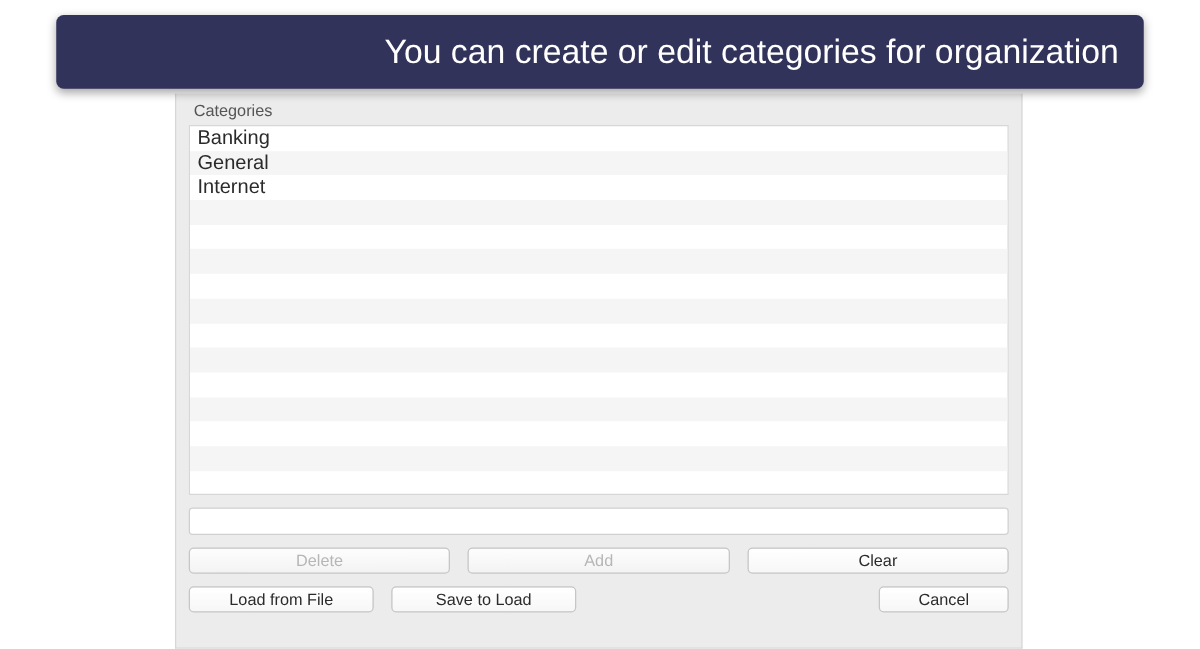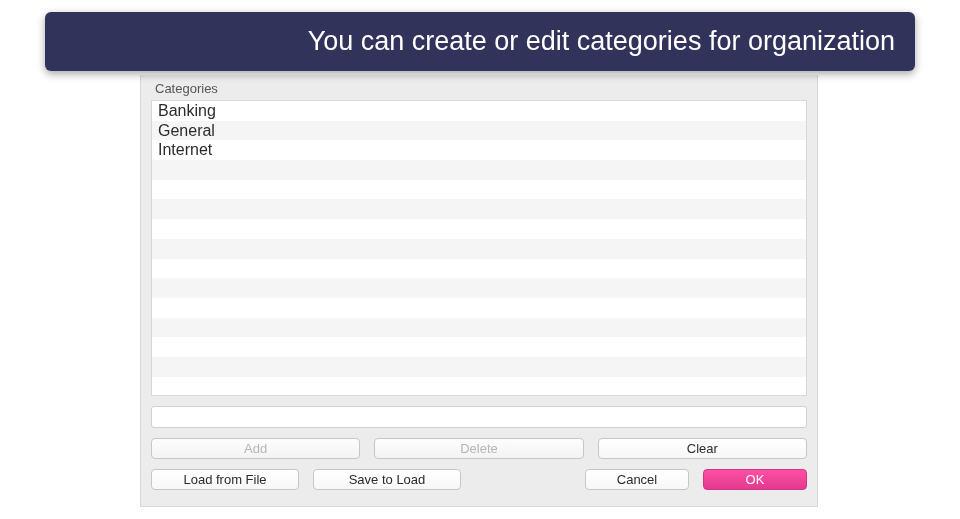--- a/index.html
+++ b/index.html
@@ -64,21 +64,21 @@
       background: #ffffff;
       border: 1px solid #d0d0d0;
       border-radius: 3px;
     }
     .btn-row {
       display: flex;
       gap: 14px;
       padding: 10px 10px 0 10px;
     }
     .btn-row.last {
-      padding-bottom: 16px;
+      padding-bottom: 28px;
       padding-top: 10px;
     }
     .btn {
       flex: 1;
       height: 21px;
       line-height: 19px;
       font-size: 13px;
       text-align: center;
       background: linear-gradient(#ffffff, #f7f7f7);
       border: 1px solid #c6c6c6;
@@ -121,25 +121,24 @@
     <div class="list-row"></div>
     <div class="list-row"></div>
     <div class="list-row"></div>
     <div class="list-row"></div>
     <div class="list-row"></div>
   </div>
 
   <div class="inputbox"></div>
 
   <div class="btn-row">
+    <div class="btn disabled">Delete</div>
     <div class="btn disabled">Add</div>
-    <div class="btn disabled">Delete</div>
     <div class="btn">Clear</div>
   </div>
 
   <div class="btn-row last">
     <div class="btn">Load from File</div>
     <div class="btn">Save to Load</div>
     <div class="spacer"></div>
     <div class="btn right">Cancel</div>
-    <div class="btn right primary">OK</div>
   </div>
 </div>
 
 </body></html>

